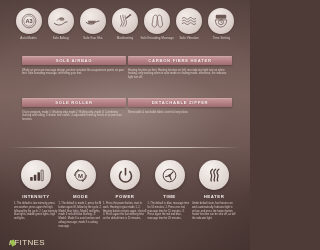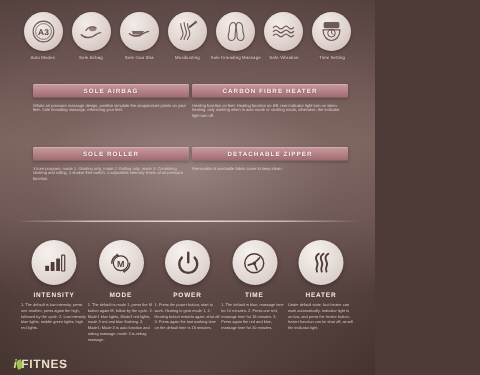--- a/index.html
+++ b/index.html
@@ -68,21 +68,21 @@
     box-shadow:0 1px 3px rgba(30,18,16,.4);
     display:flex; align-items:center; justify-content:center;
   }
   .ctrl .cname { margin-top:4px; font-size:4.3px; font-weight:bold; letter-spacing:.55px; color:#f2e9e5; }
   .ctrl .cdesc { margin-top:3px; font-size:2.6px; line-height:1.45; color:#d6c8c3; text-align:left; width:44px; }
 
   
   .logo { position:absolute; left:9px; bottom:3px; display:flex; align-items:baseline; z-index:4; }
   .logo .i { font-size:8px; font-weight:bold; color:#cfe08a; font-style:italic; }
   .logo .leaf { width:4px; height:6px; background:#9ec44e; border-radius:60% 0 60% 0; transform:rotate(-20deg); margin:0 -.5px; align-self:center; }
-  .logo .rest { font-size:8px; font-weight:bold; color:#e9dfc4; letter-spacing:.4px; }
+  .logo .rest { font-size:8px; font-weight:normal; color:#e9dfc4; letter-spacing:.4px; }
 </style>
 </head>
 <body>
 
 <div id="page"></div>
 
 <div class="layer">
 
   <div class="top-row">
 

